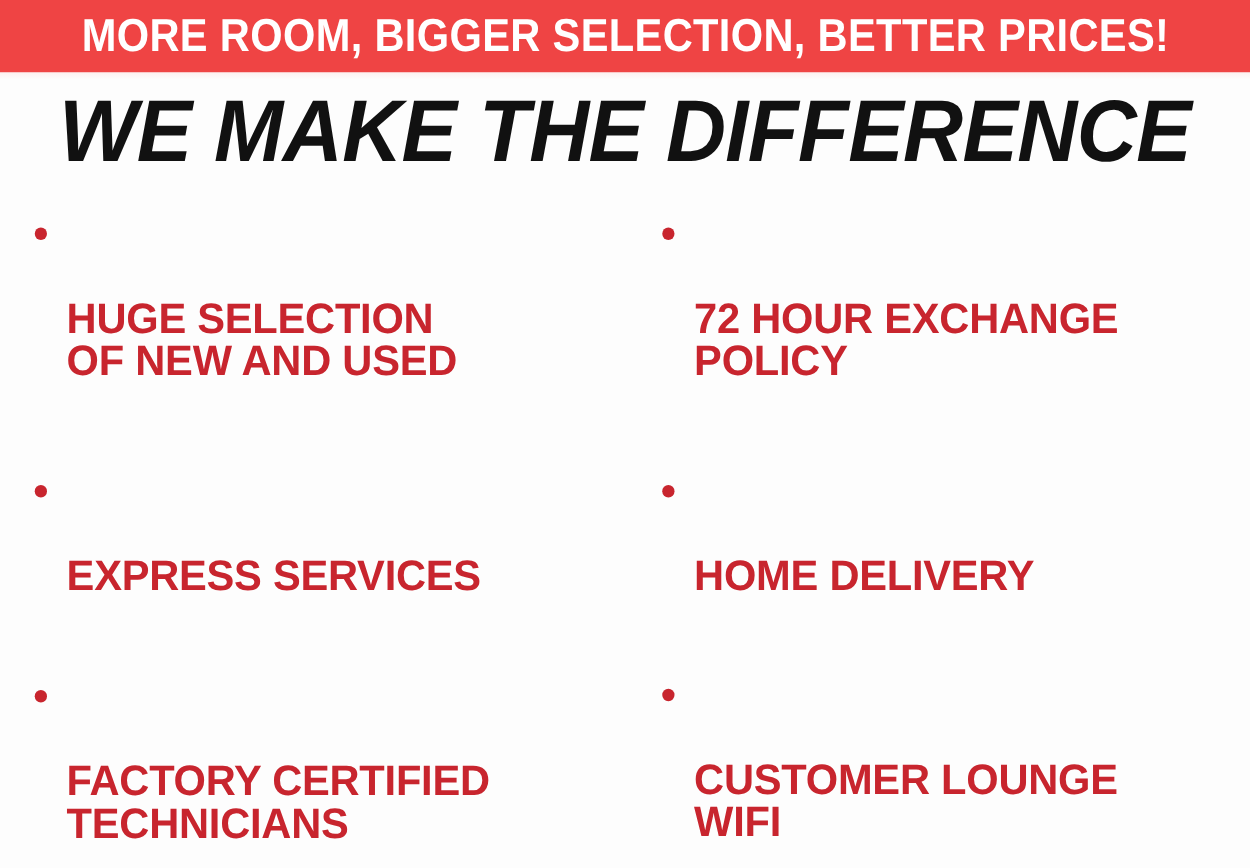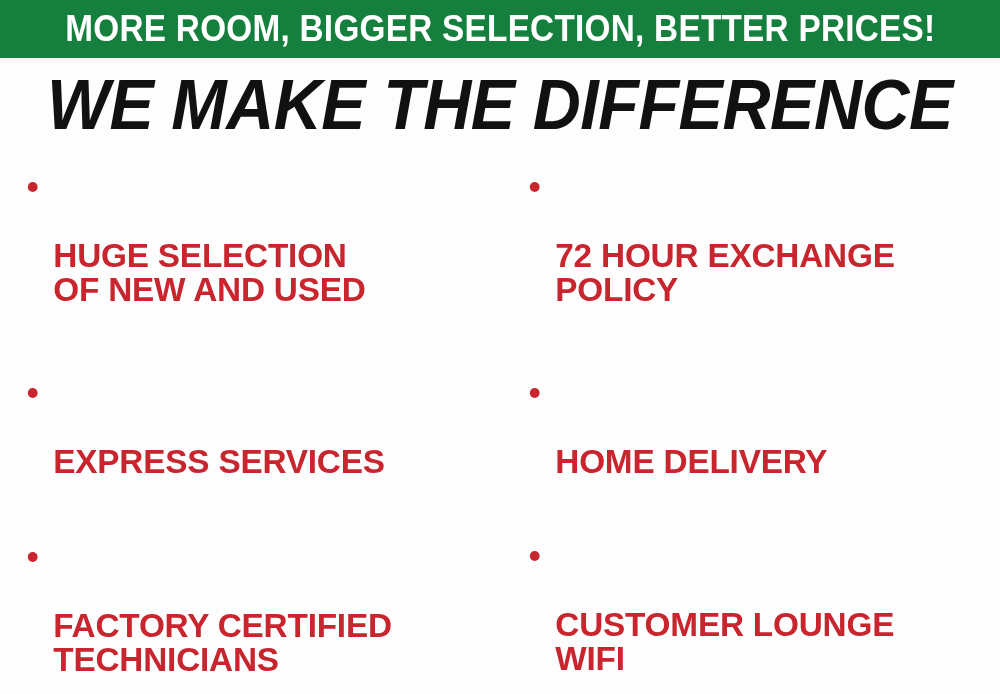--- a/index.html
+++ b/index.html
@@ -23,21 +23,21 @@
     overflow: hidden;
   }
 
   
   .banner {
     position: absolute;
     left: 0;
     top: 0;
     width: 1000px;
     height: 58px;
-    background: #15803d;
+    background: #ef4444;
     display: flex;
     align-items: center;
     justify-content: center;
     box-sizing: border-box;
   }
   .banner-text {
     color: #ffffff;
     font-family: "Liberation Sans Narrow", "Liberation Sans", sans-serif;
     font-weight: bold;
     font-size: 37px;

